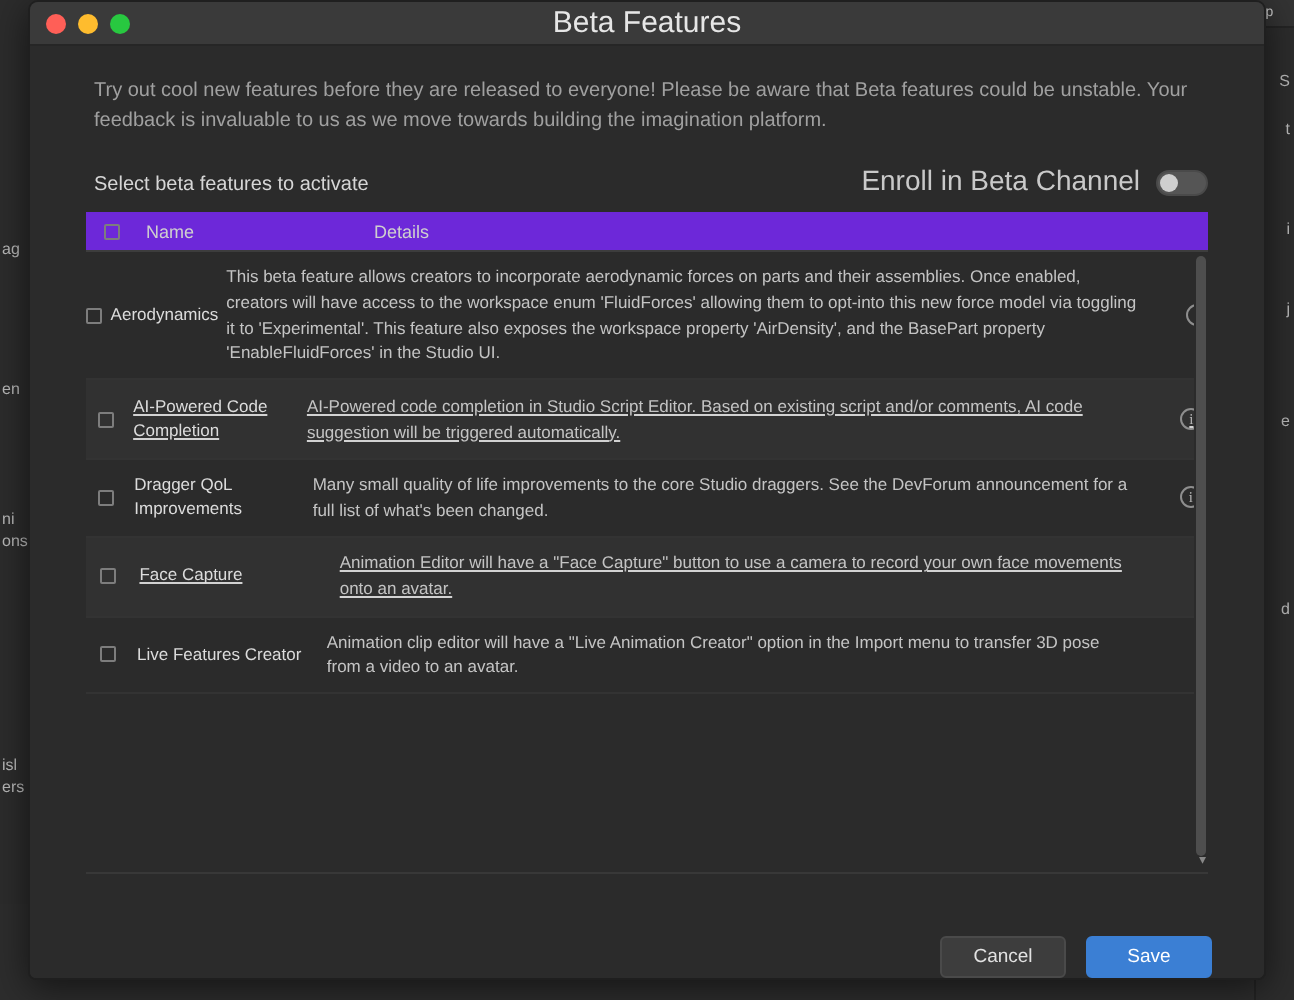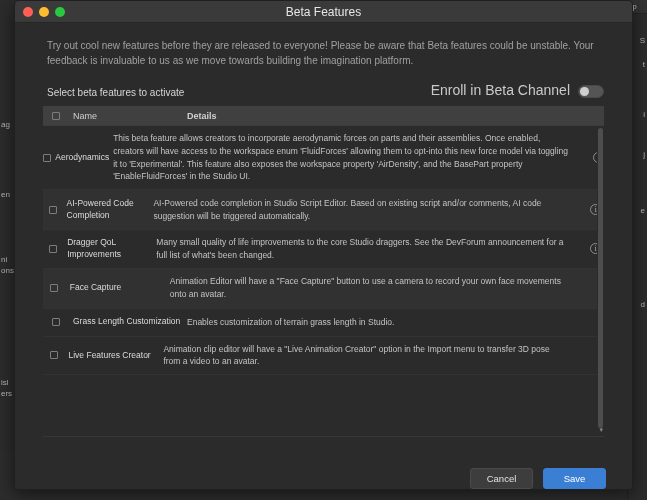--- a/index.html
+++ b/index.html
@@ -77,21 +77,21 @@
   }
   .traffic {
     display: flex; gap: 6px; margin-left: 8px;
   }
   .dot { width: 10px; height: 10px; border-radius: 50%; }
   .dot.red { background: #ff5f57; }
   .dot.yellow { background: #febc2e; }
   .dot.green { background: #28c840; }
   .win-title {
     position: absolute; left: 0; right: 0; text-align: center;
-    color: #e6e6e6; font-size: 12px;
+    color: #e6e6e6; font-size: 15px;
     pointer-events: none;
   }
 
   .body {
     flex: 1 1 auto;
     display: flex; flex-direction: column;
     padding: 0;
     background: #2b2b2b;
     min-height: 0;
   }
@@ -134,31 +134,31 @@
     flex: 1 1 auto;
     min-height: 0;
     display: flex; flex-direction: column;
     position: relative;
     border-bottom: 1px solid #383838;
   }
   .thead {
     display: flex;
     align-items: center;
     height: 20px;
-    background: #404040;
+    background: #6d28d9;
     border-bottom: 1px solid #3d3d3d;
     color: #cfcfcf;
     font-size: 9px;
     flex: 0 0 20px;
   }
   .col-check {
     width: 26px; display: flex; align-items: center; justify-content: center;
   }
   .col-name { width: 114px; padding-left: 4px; }
-  .col-details { flex: 1 1 auto; padding-left: 4px; padding-right: 22px; font-weight: bold; }
+  .col-details { flex: 1 1 auto; padding-left: 4px; padding-right: 22px; }
   .col-info { width: 22px; }
 
   .checkbox {
     width: 8px; height: 8px;
     border: 1px solid #7d7d7d;
     border-radius: 1px;
     background: transparent;
   }
 
   .tbody {
@@ -168,21 +168,21 @@
   }
   .row {
     display: flex;
     align-items: center;
     min-height: 28px;
     border-bottom: 1px solid #333333;
     color: #d2d2d2;
     font-size: 8.5px;
     background: #2b2b2b;
   }
-  .row.alt { background: #313131; }
+  .row.alt { background: #313131; text-decoration: underline; }
   .row .name {
     width: 114px; padding-left: 4px;
     color: #dcdcdc;
     line-height: 1.35;
   }
   .row .details {
     flex: 1 1 auto; padding: 6px 22px 6px 4px;
     color: #c4c4c4;
     line-height: 1.5;
   }
@@ -344,28 +344,20 @@
 
           <div class="row mid alt">
             <div class="col-check">
                 <div class="checkbox"></div>
               </div>
             <div class="name">Face Capture</div>
             <div class="details">Animation Editor will have a "Face Capture" button to use a camera to record your own face movements onto an avatar.</div>
             <div class="info"></div>
           </div>
 
-          <div class="row">
-            <div class="col-check">
-                <div class="checkbox"></div>
-              </div>
-            <div class="name">Grass Length Customization</div>
-            <div class="details">Enables customization of terrain grass length in Studio.</div>
-            <div class="info"></div>
-          </div>
 
 
           <div class="row">
             <div class="col-check">
                 <div class="checkbox"></div>
               </div>
             <div class="name">Live Features Creator</div>
             <div class="details">Animation clip editor will have a "Live Animation Creator" option in the Import menu to transfer 3D pose from a video to an avatar.</div>
             <div class="info"></div>
           </div>

